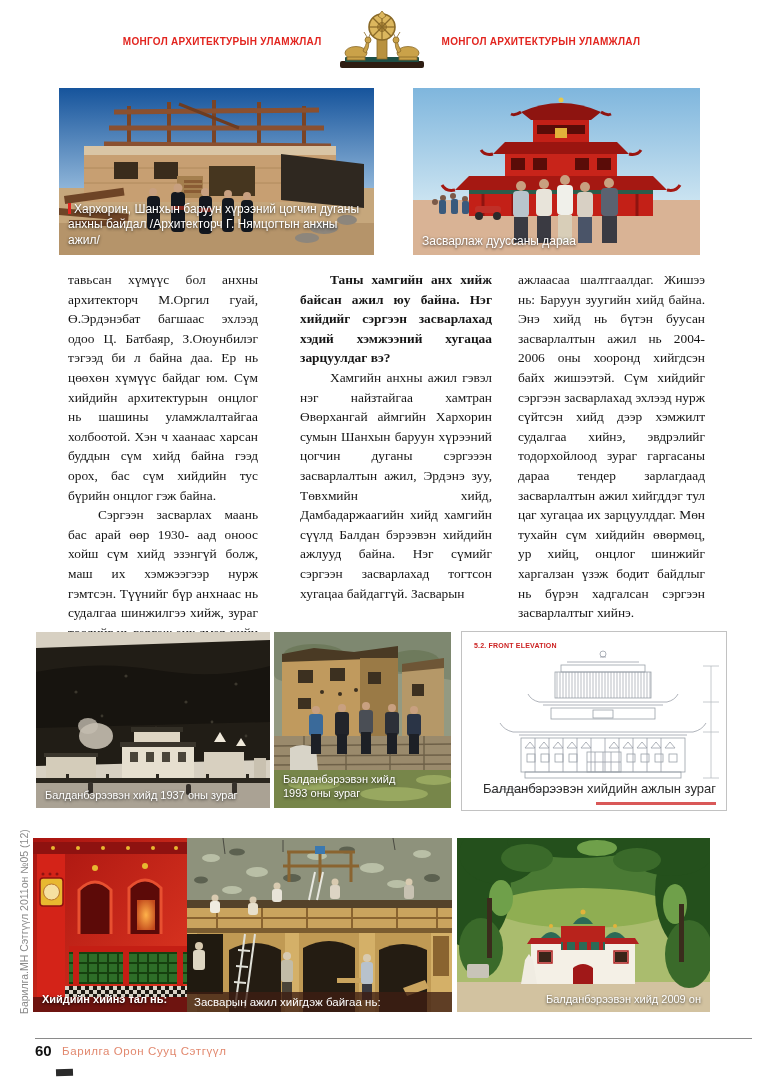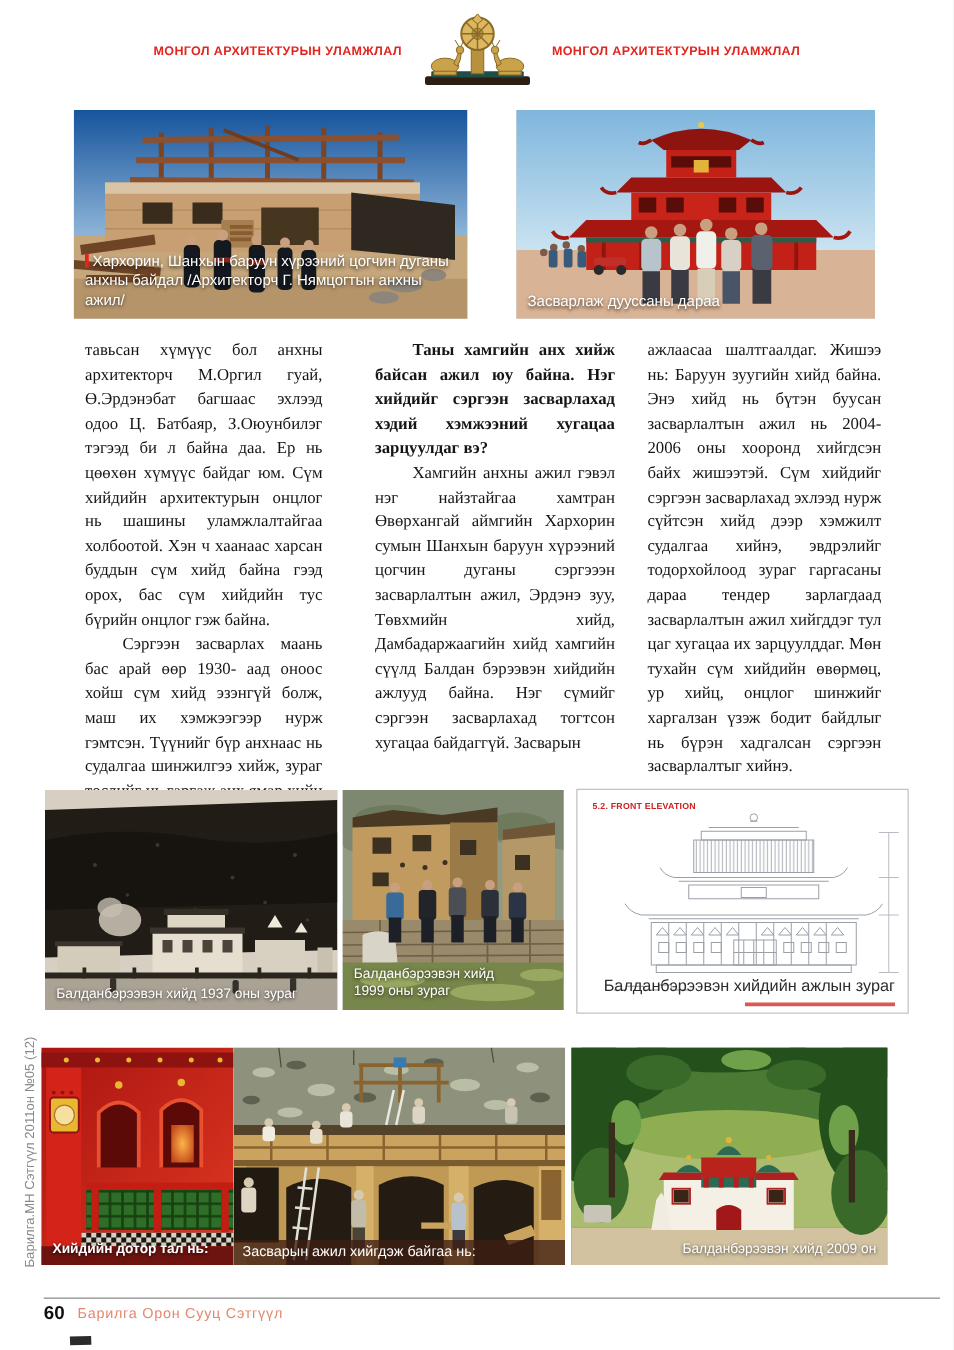--- a/index.html
+++ b/index.html
@@ -358,21 +358,21 @@
       </g>
       <rect y="138" width="177" height="38" fill="#77864a"></rect>
       <g fill="#98a860">
           <ellipse cx="40" cy="152" rx="26" ry="6"></ellipse>
           <ellipse cx="120" cy="162" rx="34" ry="7"></ellipse>
           <ellipse cx="160" cy="148" rx="18" ry="5"></ellipse>
         </g>
     </svg>
     <div class="caption small" style="bottom:8px;">
       <div>Балданбэрээвэн хийд</div>
-      <div>1999 оны зураг</div>
+      <div>1993 оны зураг</div>
     </div>
   </div>
 
   <div class="photo drawing" style="left:461px;top:631px;width:245px;height:178px;">
     <svg viewBox="0 0 245 178" preserveAspectRatio="none">
       <defs>
         <pattern id="hatch" width="3" height="8" patternUnits="userSpaceOnUse">
           <line x1="1" y1="0" x2="1" y2="8" stroke="#9aa0a8" stroke-width=".7"></line>
         </pattern>
       </defs>
@@ -493,21 +493,21 @@
       <g fill="#c41e14">
           <rect x="36" y="108" width="118" height="6"></rect>
           <rect x="40" y="108" width="6" height="40"></rect>
           <rect x="90" y="108" width="6" height="40"></rect>
           <rect x="144" y="108" width="6" height="40"></rect>
         </g>
       <rect x="32" y="148" width="122" height="11" fill="url(#checker)"></rect>
       <rect y="159" width="154" height="15" fill="#6e1410"></rect>
     </svg>
     <div class="caption small" style="font-weight:bold;">
-      <span>Хийдийн дотор тал нь:</span>
+      <span>Хийдийн хийнэ тал нь:</span>
     </div>
   </div>
 
   <div class="photo" style="left:187px;top:838px;width:265px;height:174px;">
     <svg viewBox="0 0 265 174" preserveAspectRatio="none">
       <rect width="265" height="72" fill="#8e927c"></rect>
       <g fill="#b9bfa6">
           <ellipse cx="24" cy="20" rx="9" ry="4"></ellipse>
           <ellipse cx="70" cy="34" rx="11" ry="5"></ellipse>
           <ellipse cx="130" cy="18" rx="10" ry="4"></ellipse>

